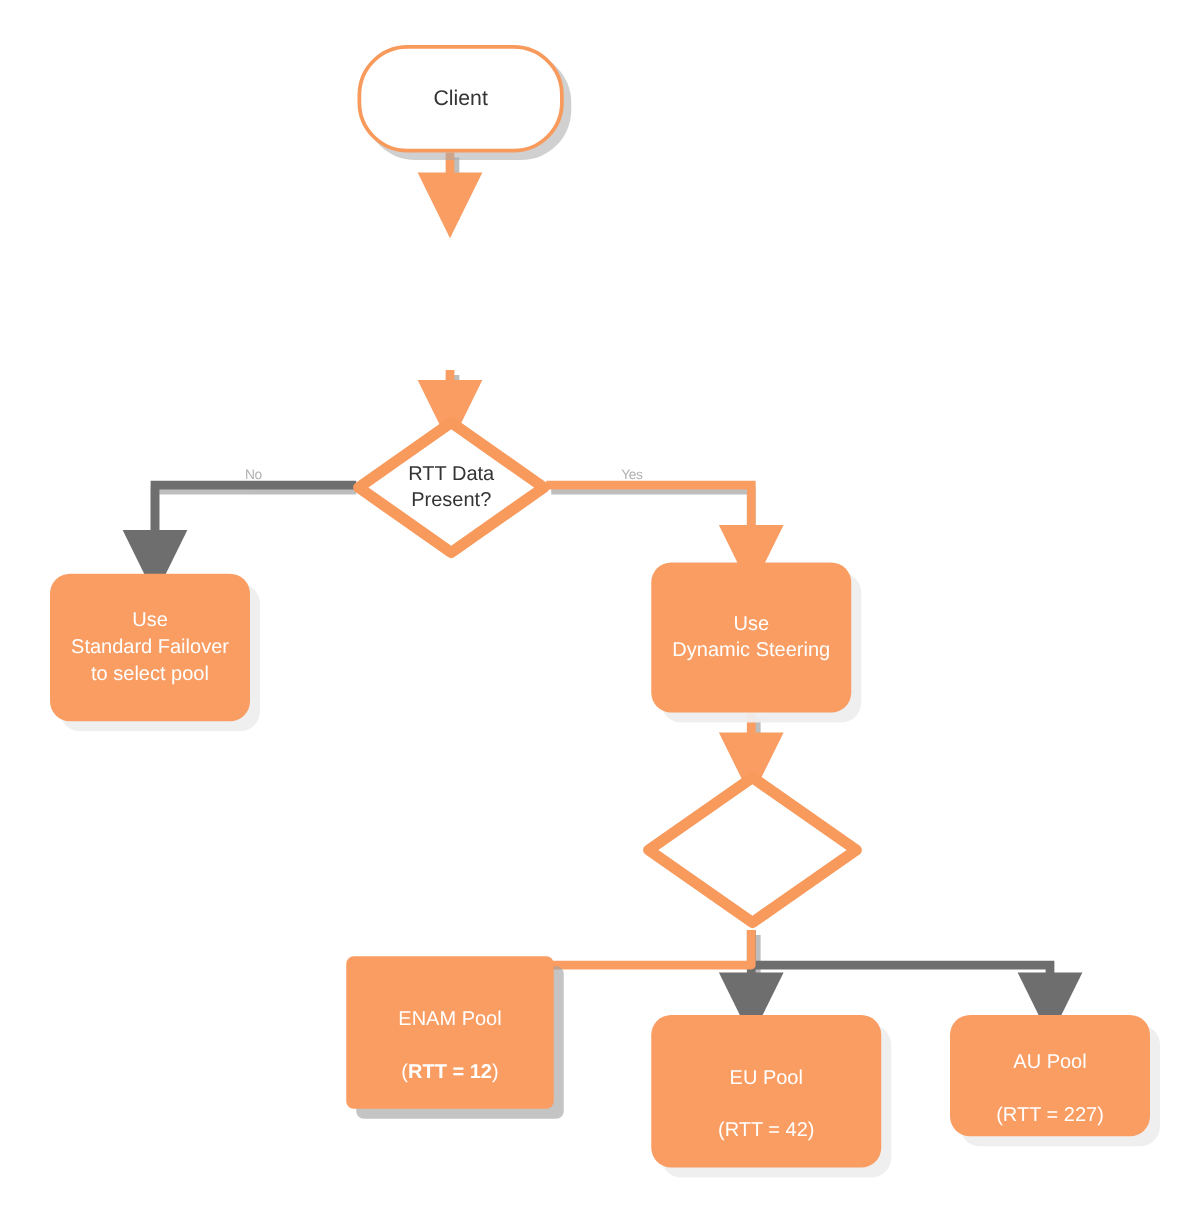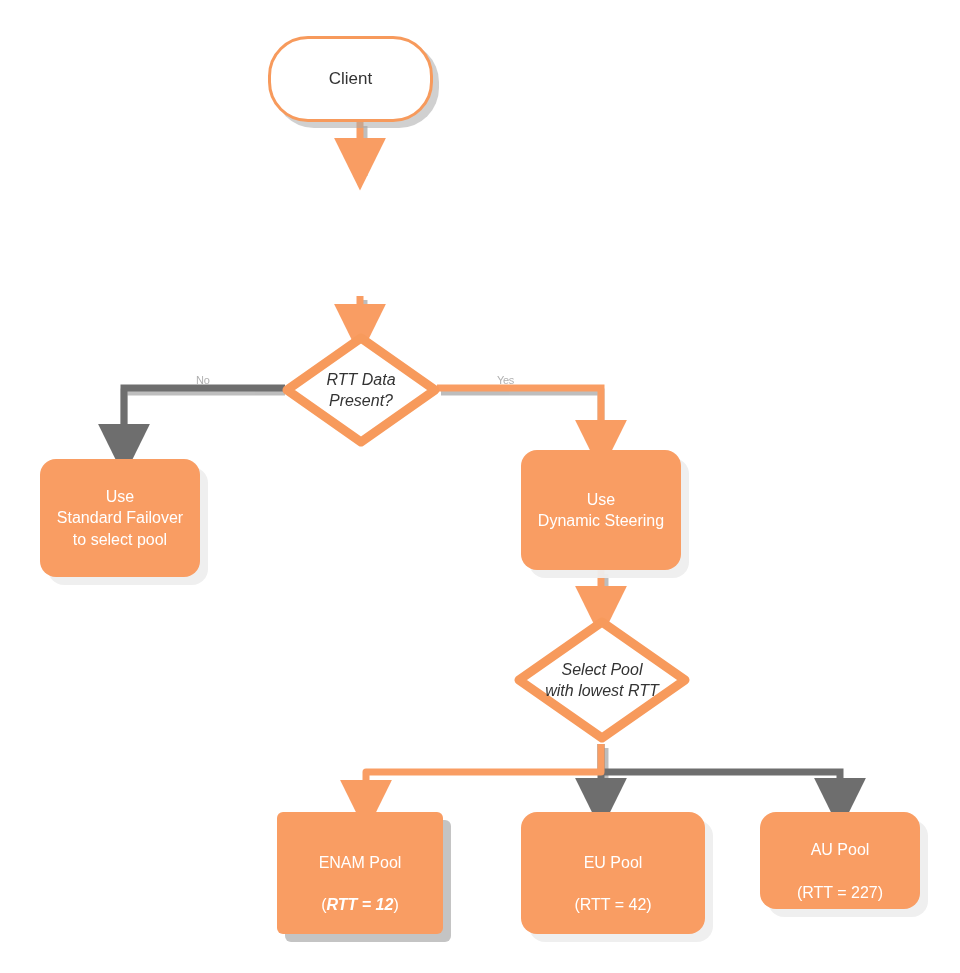--- a/index.html
+++ b/index.html
@@ -64,33 +64,32 @@
   .n-proc.soft {
     border-radius: 16px;
     box-shadow: 8px 8px 0 rgba(238,238,238,0.95);
   }
 
   
   .n-diamond {
     background: transparent;
     color: #333333;
     font-size: 16px;
-    font-style: italic;
   }
   .n-diamond .dia-shape {
     position: absolute;
     left: 0; top: 0;
     width: 100%; height: 100%;
   }
   .n-diamond .label {
     position: relative;
     z-index: 2;
   }
 
-  .bold { font-weight: bold; font-style: italic; }
+  .bold { font-weight: bold; }
 
   .edge-label {
     position: absolute;
     color: #6f6f6f;
     font-size: 11px;
     background: transparent;
     z-index: 6;
     text-align: left;
     opacity: 0.55;
     filter: blur(0.6px);
@@ -131,21 +130,21 @@
 
     <path d="M601,570 L601,614" stroke="#f99d63" stroke-width="7" fill="none" marker-end="url(#arrow-orange)"></path>
 
     <path d="M601,744 L601,772 L601,806" stroke="#6e6e6e" stroke-width="7" fill="none" marker-end="url(#arrow-gray)"></path>
 
     <path d="M601,772 L840,772 L840,806" stroke="#6e6e6e" stroke-width="7" fill="none" marker-end="url(#arrow-gray)"></path>
 
     <path d="M601,744 L601,772 L366,772 L366,808" stroke="#f99d63" stroke-width="7" fill="none" stroke-linejoin="round" marker-end="url(#arrow-orange)"></path>
   </svg>
 
-  <div class="node n-term" style="left:268px; top:36px; width:165px; height:86px;">
+  <div class="node n-term" style="left:286px; top:36px; width:165px; height:86px;">
     <span class="label">Client</span>
   </div>
 
 
   <div class="node n-diamond" style="left:281px; top:332px; width:160px; height:116px;">
     <svg class="dia-shape" viewBox="0 0 160 116" preserveAspectRatio="none">
       <polygon points="80,6 154,58 80,110 6,58" fill="#ffffff" stroke="#f79a5c" stroke-width="9" stroke-linejoin="round"></polygon>
     </svg>
     <span class="label">RTT Data
 Present?</span>
@@ -163,25 +162,23 @@
 
   <div class="node n-proc soft" style="left:521px; top:450px; width:160px; height:120px;">
     <span class="label">Use
 Dynamic Steering</span>
   </div>
 
   <div class="node n-diamond" style="left:513px; top:616px; width:178px; height:128px;">
     <svg class="dia-shape" viewBox="0 0 178 128" preserveAspectRatio="none">
       <polygon points="89,6 172,64 89,122 6,64" fill="#ffffff" stroke="#f79a5c" stroke-width="9" stroke-linejoin="round"></polygon>
     </svg>
-    <span class="label">Select Pool
-with lowest RTT</span>
   </div>
 
-  <div class="node n-proc sharp" style="left:277px; top:812px; width:166px; height:122px;">
+  <div class="node n-proc sharp" style="left:277px; top:765px; width:166px; height:122px;">
     <div class="label">
       <span>ENAM Pool</span><br>
       <span>(</span><span class="bold">RTT = 12</span><span>)</span>
     </div>
   </div>
 
   <div class="node n-proc soft" style="left:521px; top:812px; width:184px; height:122px;">
     <div class="label">
       <span>EU Pool</span><br>
       <span>(</span><span>RTT = 42</span><span>)</span>

